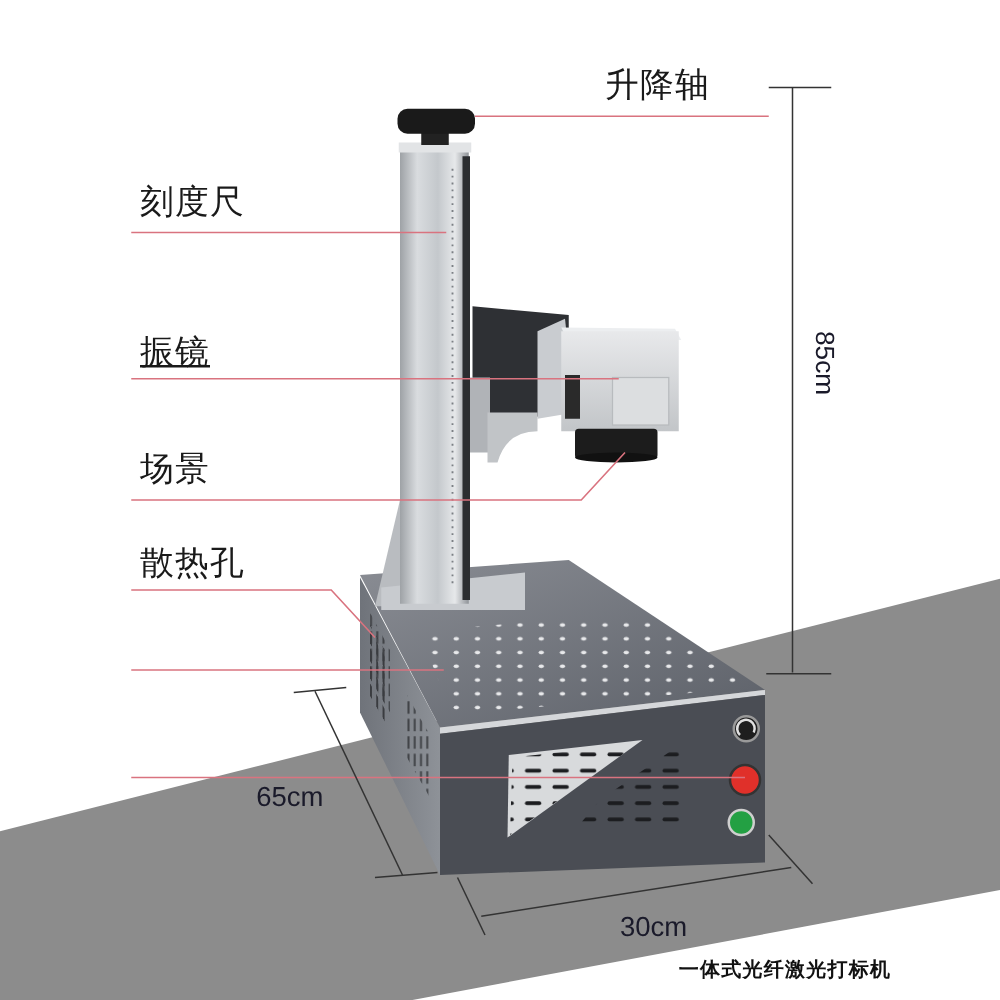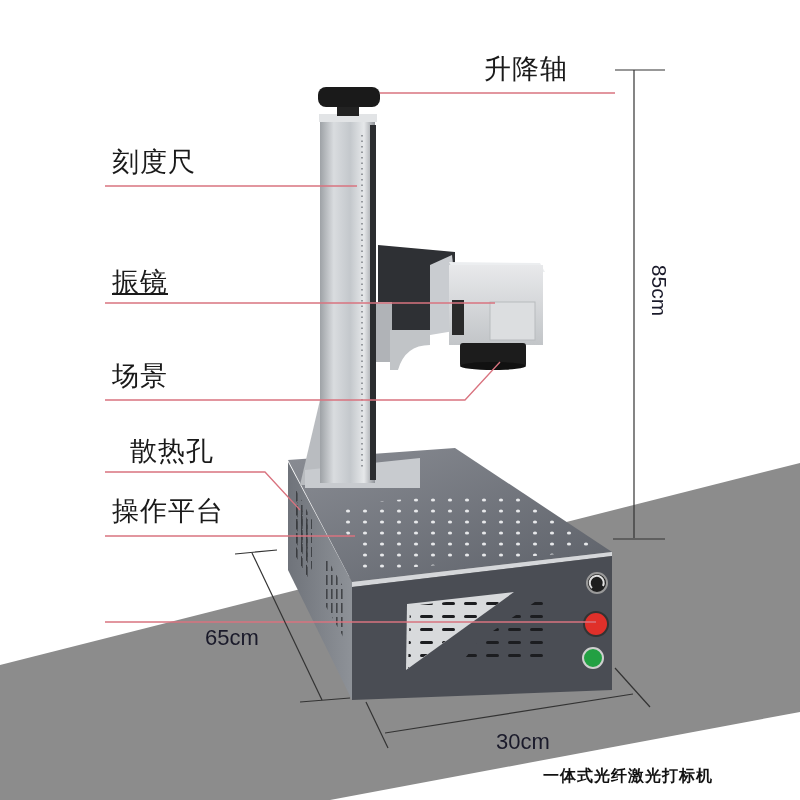--- a/index.html
+++ b/index.html
@@ -112,21 +112,20 @@
     <line x1="366" y1="702" x2="388" y2="748"></line>
     <line x1="385" y1="733" x2="633" y2="694"></line>
     <line x1="615" y1="668" x2="650" y2="707"></line>
   </g>
 </svg>
 
 <div class="label" style="left:484px;top:55px;">升降轴</div>
 <div class="label" style="left:112px;top:148px;">刻度尺</div>
 <div class="label" style="left:112px;top:268px;text-decoration:underline;">振镜</div>
 <div class="label" style="left:112px;top:362px;">场景</div>
-<div class="label" style="left:112px;top:437px;margin-left:18px;">散热孔</div>
-<div class="label" style="left:112px;top:497px;">操作平台</div>
+<div class="label" style="left:112px;top:437px;">散热孔</div>
 
 <div class="dim-vert" style="left:634px;top:280px;">85cm</div>
 <div class="dim" style="left:205px;top:627px;">65cm</div>
 <div class="dim" style="left:496px;top:731px;">30cm</div>
 
 <div class="caption" style="left:543px;top:768px;">一体式光纤激光打标机</div>
 </div>
 
 </body></html>

